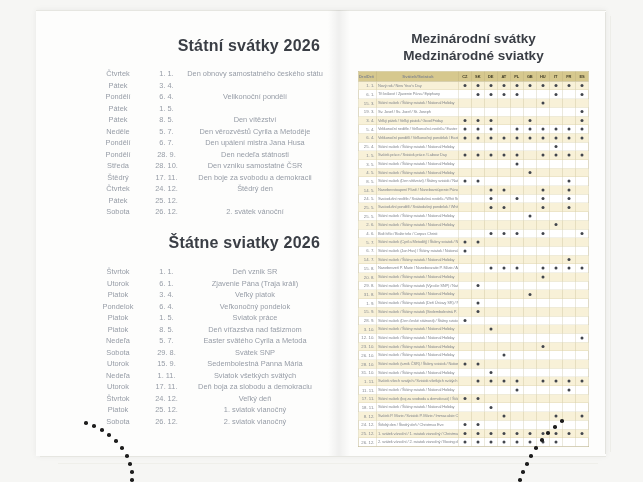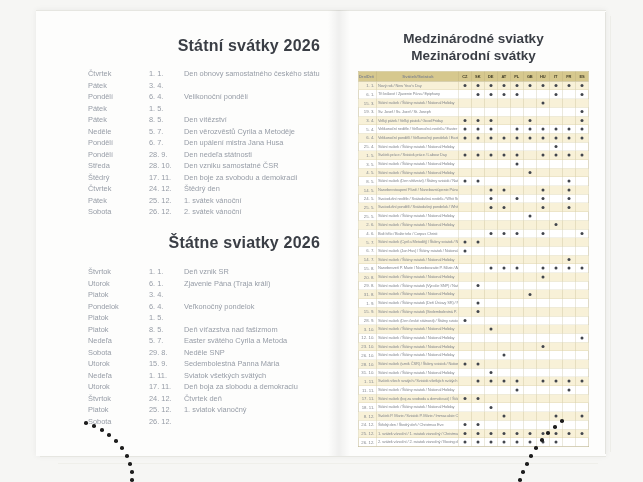--- a/index.html
+++ b/index.html
@@ -30,21 +30,21 @@
 
   
   .lp-title{position:absolute;left:88px;width:232px;text-align:right;
     font-size:16px;font-weight:bold;color:var(--title-color);letter-spacing:0.2px;}
   #cz-title{top:37px;}
   #sk-title{top:234px;}
   .hlist{position:absolute;left:88px;width:238px;}
   #cz-list{top:68px;}
   #sk-list{top:266px;}
   .hrow{display:grid;grid-template-columns:60px 36px 1fr;height:11.5px;
-    font-size:7.4px;color:var(--text-muted);line-height:11.5px;white-space:nowrap;}
+    font-size:7.4px;color:var(--text-muted);line-height:11.5px;white-space:nowrap;text-align:center;}
   .hrow .date{padding-left:1px;}
 
   
   .rp-title{position:absolute;left:358px;top:31px;width:231px;text-align:center;
     font-size:13.5px;line-height:16.5px;font-weight:bold;color:var(--title-color);}
 
   .tbl-wrap{position:absolute;left:358px;top:71px;width:231px;height:377px;overflow:hidden;}
   .tbl{width:462px;transform:scale(0.5);transform-origin:0 0;
     border:1px solid var(--table-border);background:#fff;}
   .trow{display:grid;grid-template-columns:36px 164px repeat(10,26px);height:17.4px;
@@ -131,21 +131,20 @@
       <span class="hname">Den boje za svobodu a demokracii</span>
     </div>
     <div class="hrow">
       <span class="day">Čtvrtek</span>
       <span class="date">24. 12.</span>
       <span class="hname">Štědrý den</span>
     </div>
     <div class="hrow">
       <span class="day">Pátek</span>
       <span class="date">25. 12.</span>
-      <span class="hname">1. svátek vánoční</span>
     </div>
     <div class="hrow">
       <span class="day">Sobota</span>
       <span class="date">26. 12.</span>
       <span class="hname">2. svátek vánoční</span>
     </div>
   </div>
 
 <div class="lp-title" id="sk-title">Štátne sviatky 2026</div>
 <div class="hlist" id="sk-list">
@@ -155,79 +154,82 @@
       <span class="hname">Deň vznik SR</span>
     </div>
     <div class="hrow">
       <span class="day">Utorok</span>
       <span class="date">6. 1.</span>
       <span class="hname">Zjavenie Pána (Traja králi)</span>
     </div>
     <div class="hrow">
       <span class="day">Piatok</span>
       <span class="date">3. 4.</span>
+      <span class="hname">Veľký piatok</span>
     </div>
     <div class="hrow">
       <span class="day">Pondelok</span>
       <span class="date">6. 4.</span>
       <span class="hname">Veľkonočný pondelok</span>
     </div>
     <div class="hrow">
       <span class="day">Piatok</span>
       <span class="date">1. 5.</span>
+      <span class="hname">Sviatok práce</span>
     </div>
     <div class="hrow">
       <span class="day">Piatok</span>
       <span class="date">8. 5.</span>
       <span class="hname">Deň víťazstva nad fašizmom</span>
     </div>
     <div class="hrow">
       <span class="day">Nedeľa</span>
       <span class="date">5. 7.</span>
       <span class="hname">Easter svätého Cyrila a Metoda</span>
     </div>
     <div class="hrow">
       <span class="day">Sobota</span>
       <span class="date">29. 8.</span>
-      <span class="hname">Neděle SNP</span>
+      <span class="hname">Svátek SNP</span>
     </div>
     <div class="hrow">
       <span class="day">Utorok</span>
       <span class="date">15. 9.</span>
       <span class="hname">Sedembolestná Panna Mária</span>
     </div>
     <div class="hrow">
       <span class="day">Nedeľa</span>
       <span class="date">1. 11.</span>
       <span class="hname">Sviatok všetkých svätých</span>
     </div>
     <div class="hrow">
       <span class="day">Utorok</span>
       <span class="date">17. 11.</span>
       <span class="hname">Deň boja za slobodu a demokraciu</span>
     </div>
     <div class="hrow">
       <span class="day">Štvrtok</span>
       <span class="date">24. 12.</span>
-      <span class="hname">Čtvrtek deň</span>
+      <span class="hname">Veľký deň</span>
     </div>
     <div class="hrow">
       <span class="day">Piatok</span>
       <span class="date">25. 12.</span>
       <span class="hname">1. sviatok vianočný</span>
     </div>
     <div class="hrow">
       <span class="day">Sobota</span>
       <span class="date">26. 12.</span>
+      <span class="hname">2. sviatok vianočný</span>
     </div>
   </div>
 
 <div class="rp-title">
+  <div>Mezinárodní svátky</div>
   <div>Medzinárodné sviatky</div>
-  <div>Mezinárodní svátky</div>
 </div>
 
 <div class="tbl-wrap">
   <div class="tbl" id="intl-table">
       <div class="trow thead">
         <div class="c-date">Den/Deň</div>
         <div class="c-name">Svátek/Sviatok</div>
         <div class="c-cc">CZ</div>
         <div class="c-cc">SK</div>
         <div class="c-cc">DE</div>

